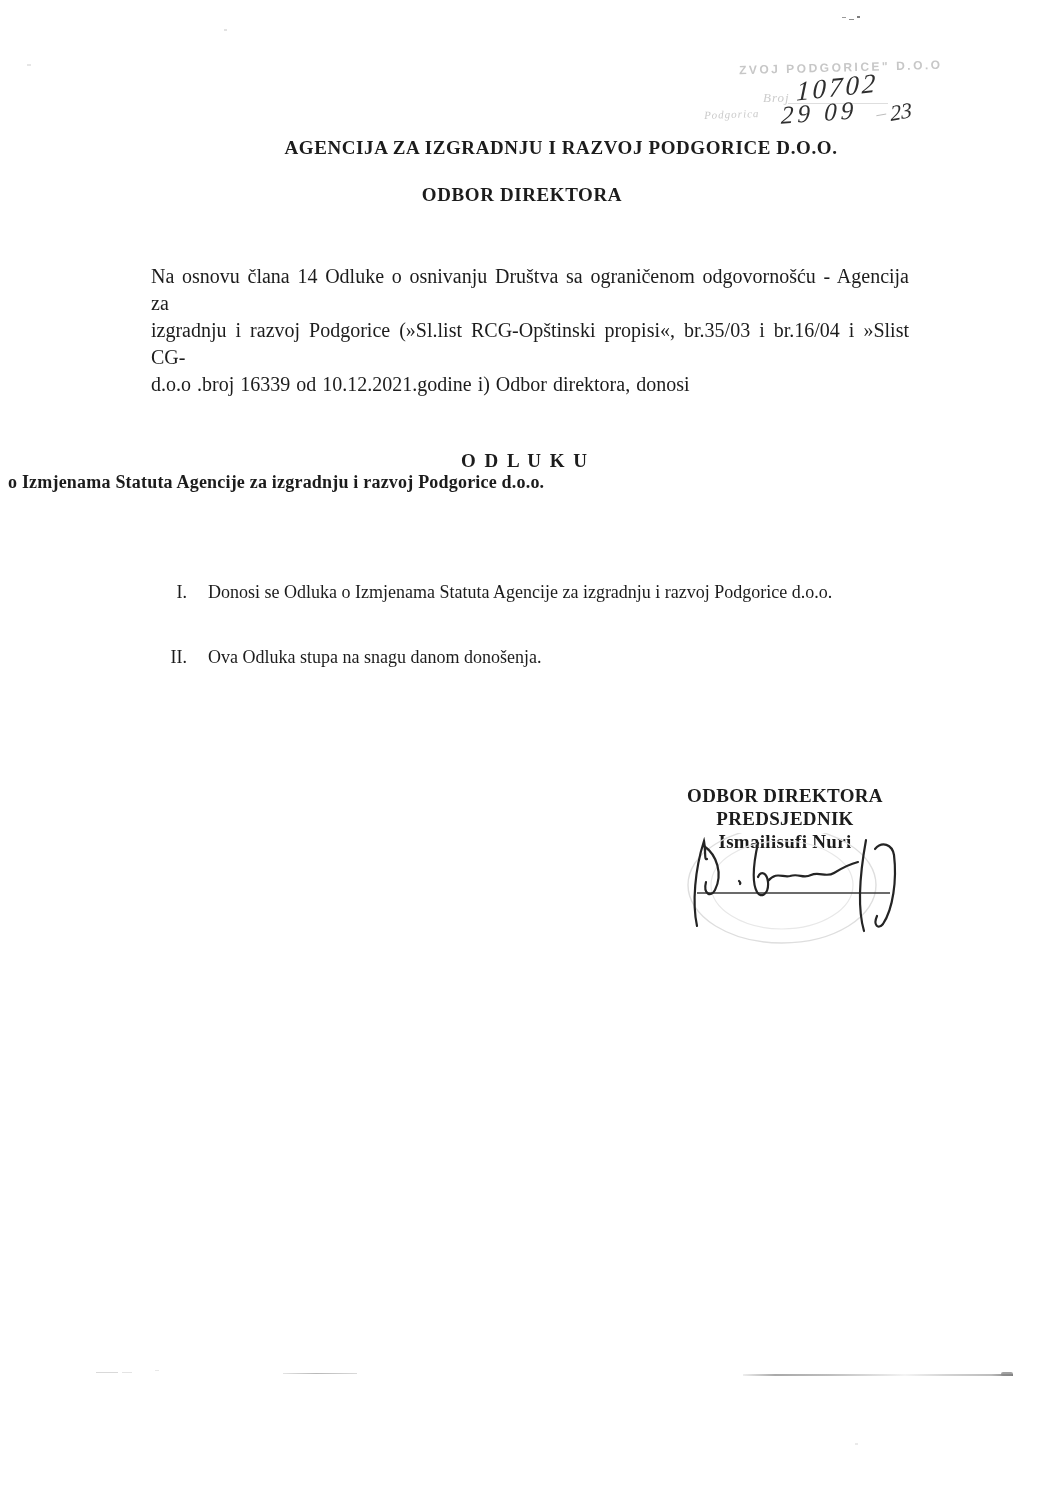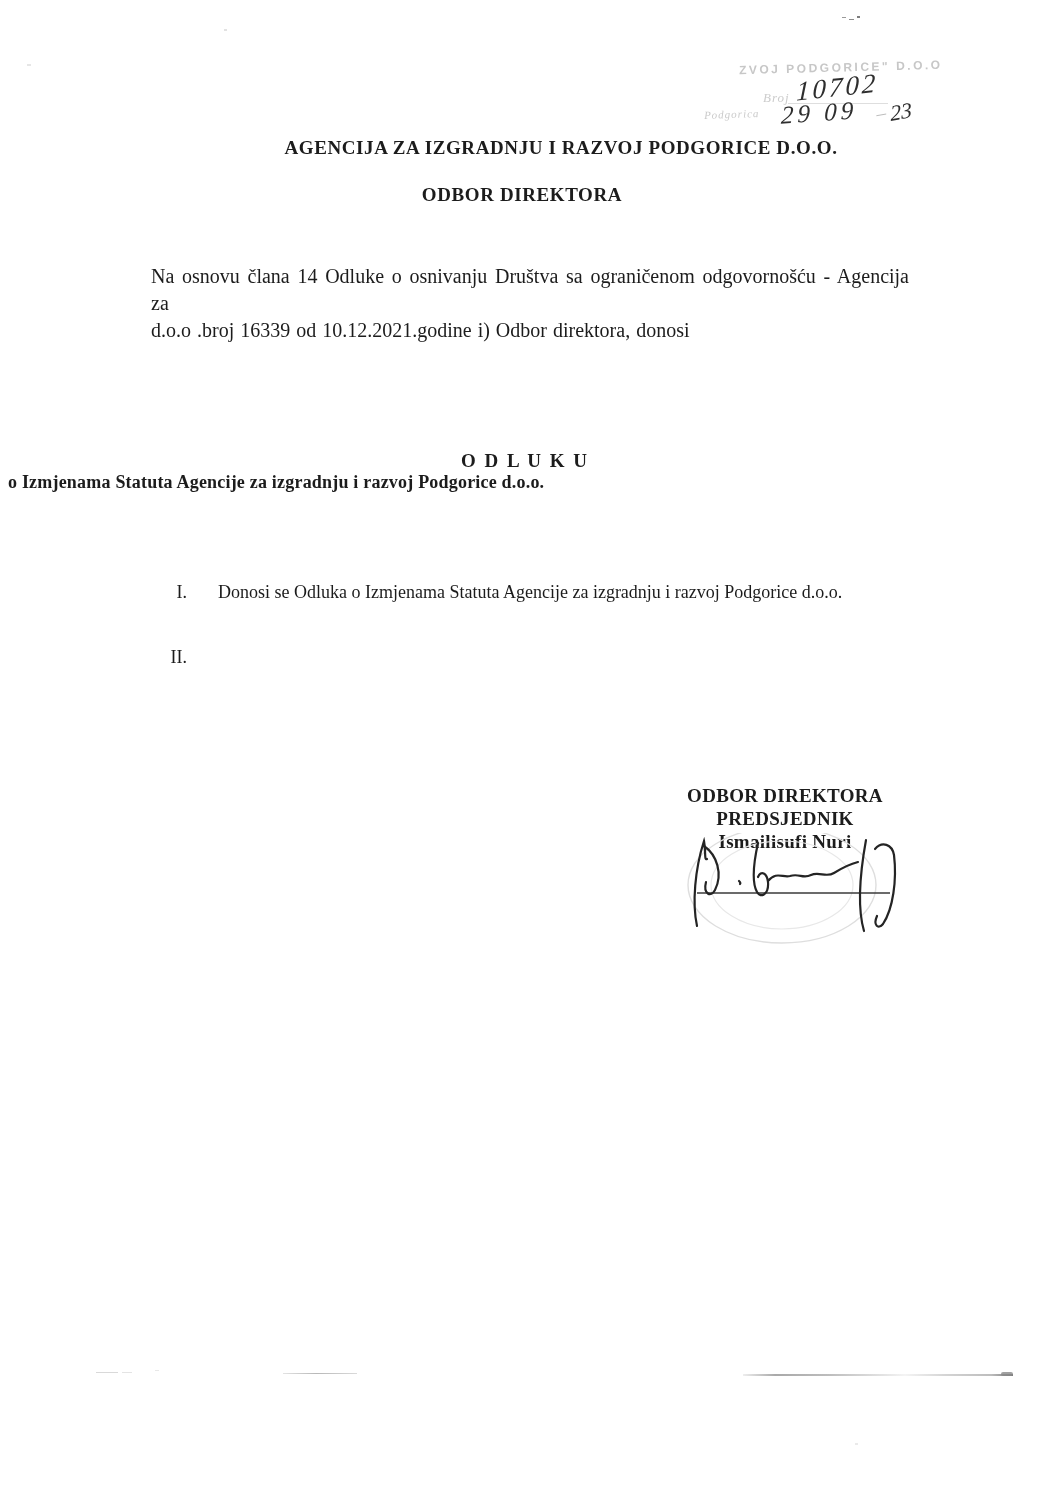--- a/index.html
+++ b/index.html
@@ -74,21 +74,21 @@
   .decision-subtitle{
     position:absolute;top:472px;left:8px;width:1050px;text-align:left;
     font-weight:bold;font-size:18px;letter-spacing:0.2px;white-space:nowrap;
   }
   
   .item{
     position:absolute;left:151px;width:790px;
     font-size:18px;display:flex;
   }
   .item .num{width:36px;text-align:right;flex:0 0 36px;}
-  .item .txt{margin-left:31px;white-space:nowrap;}
+  .item .txt{margin-left:21px;white-space:nowrap;}
   .item-1{top:582px;}
   .item-2{top:647px;align-items:center;}
   
   .sig-block{
     position:absolute;left:653px;top:784px;width:264px;
     text-align:center;font-weight:bold;font-size:19px;line-height:23px;
     letter-spacing:0.3px;
   }
   .sig-svg{position:absolute;left:670px;top:833px;z-index:3;}
   
@@ -113,32 +113,34 @@
     <div class="stamp-place">Podgorica</div>
     <div class="stamp-date hand">29 09</div>
     <div class="stamp-year hand">23</div>
   </div>
 
   <div class="doc-title">AGENCIJA ZA IZGRADNJU I RAZVOJ PODGORICE D.O.O.</div>
   <div class="doc-subtitle">ODBOR DIREKTORA</div>
 
   <div class="intro">
     <div class="jline">Na  osnovu člana 14 Odluke o osnivanju Društva sa ograničenom odgovornošću - Agencija za</div>
+    <div class="jline">izgradnju i razvoj Podgorice (»Sl.list RCG-Opštinski propisi«, br.35/03 i br.16/04 i »Slist CG-</div>
     <div class="lline">d.o.o .broj 16339 od 10.12.2021.godine i)  Odbor direktora, donosi</div>
   </div>
 
   <div class="decision-title">O D L U K U</div>
   <div class="decision-subtitle">o Izmjenama Statuta Agencije za izgradnju i razvoj Podgorice d.o.o.</div>
 
   <div class="item item-1">
     <span class="num">I.</span>
     <span class="txt">Donosi se Odluka o Izmjenama Statuta Agencije za izgradnju i razvoj Podgorice d.o.o.</span>
   </div>
   <div class="item item-2">
     <span class="num">II.</span>
+    <span class="txt">Ova Odluka stupa na snagu danom donošenja.</span>
   </div>
 
   <div class="sig-block">
     <div>ODBOR DIREKTORA</div>
     <div>PREDSJEDNIK</div>
     <div>Ismailisufi Nuri</div>
   </div>
 
   <svg class="sig-svg" width="245" height="118" viewBox="0 0 245 118" xmlns="http://www.w3.org/2000/svg">
 

